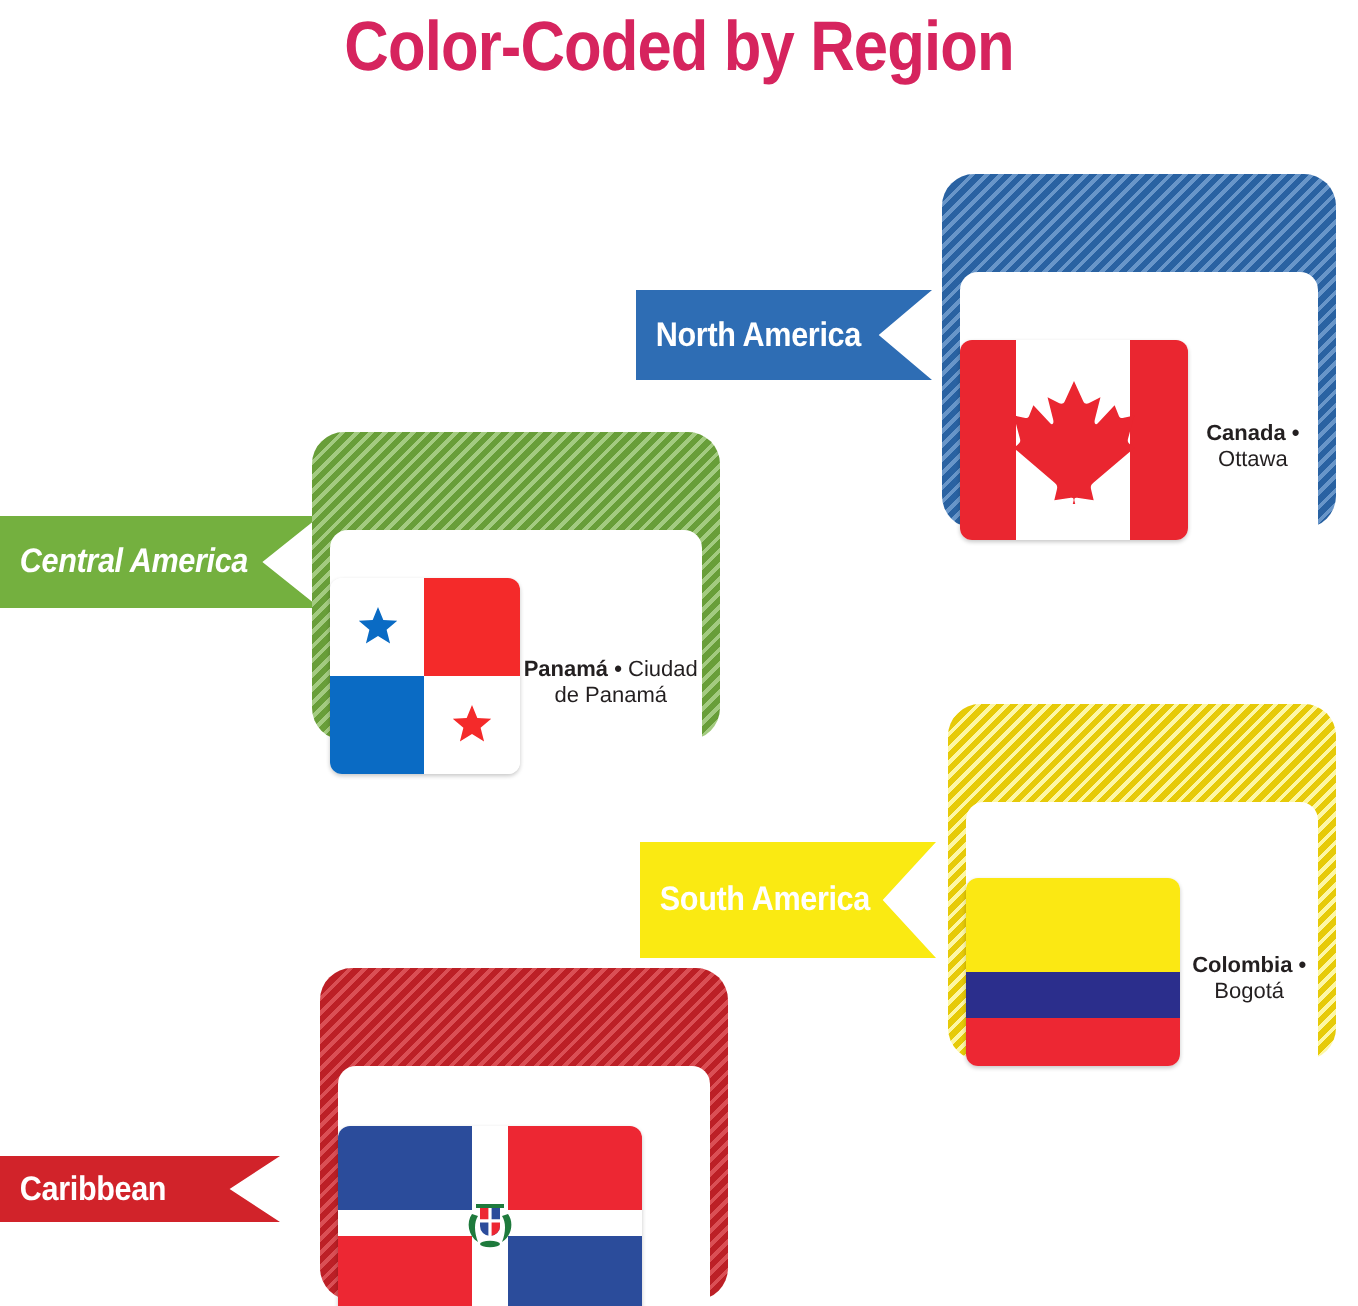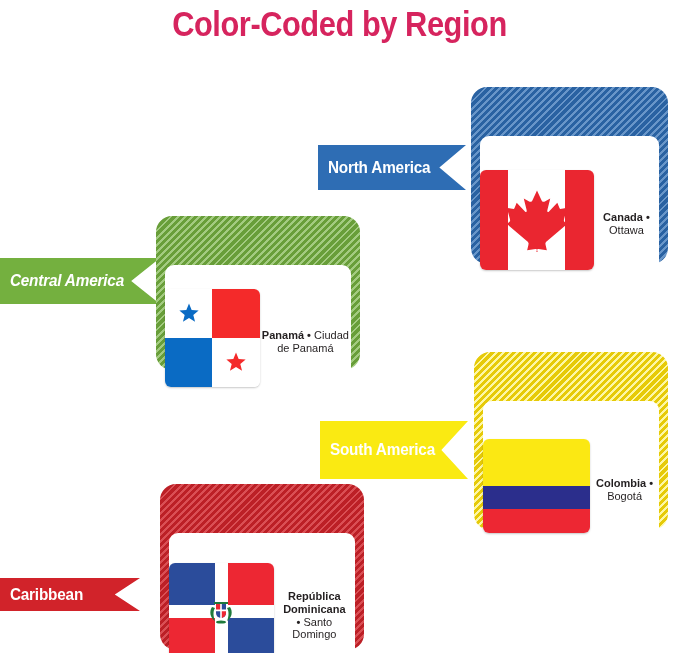--- a/index.html
+++ b/index.html
@@ -267,23 +267,14 @@
           <path fill="#2B4C9B" d="M8 6 h10 v9 a5 5 0 0 1 -5 5 a5 5 0 0 1 -5 -5 Z"></path>
           <path fill="#ED2733" d="M8 6 h5 v7 h-5 Z"></path>
           <path fill="#ED2733" d="M13 13 h5 v2 a5 5 0 0 1 -5 5 Z"></path>
           <path fill="#FFFFFF" d="M12.2 4 h1.6 v16.4 h-1.6 Z"></path>
           <path fill="#FFFFFF" d="M7.4 11.6 h11.2 v1.6 h-11.2 Z"></path>
           <path fill="#1E7A3C" d="M6 4 h14 v2 h-14 Z"></path>
           <ellipse cx="13" cy="24" rx="5" ry="1.6" fill="#1E7A3C"></ellipse>
         </svg>
       </div>
     </div>
-    <div class="card-caption">
-      <div>
-        <span class="cap-country">República Dominicana</span>
-      </div>
-      <div>
-        <span class="cap-sep">•</span>
-        <span class="cap-city">Santo Domingo</span>
-      </div>
-    </div>
   </div>
 </div>
 
 </body></html>

